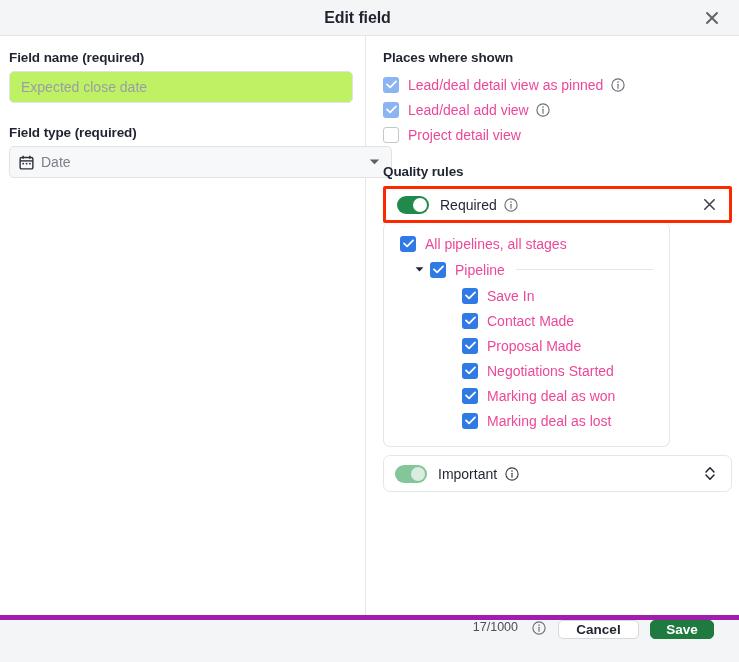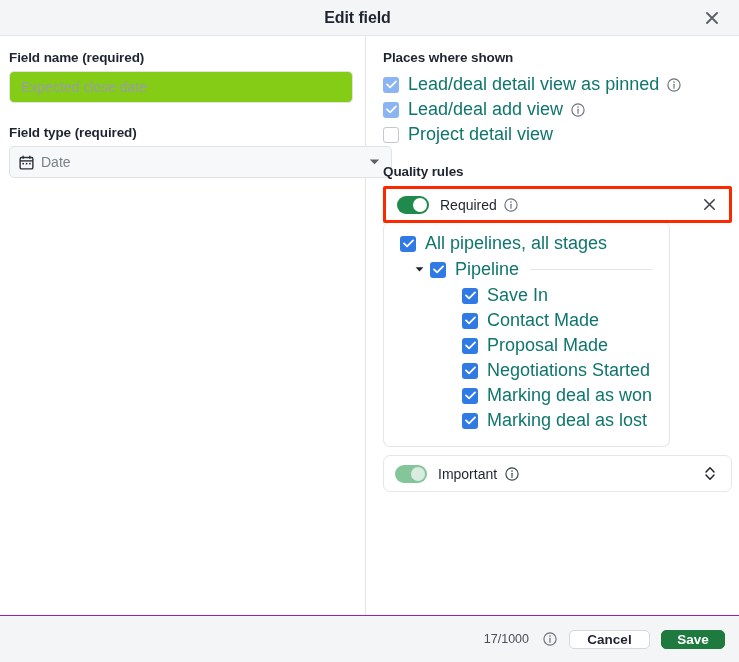--- a/index.html
+++ b/index.html
@@ -80,21 +80,21 @@
     font-size: 13.5px;
     font-weight: bold;
     color: #1f2430;
     margin: 0 0 6px 0;
     letter-spacing: -0.1px;
   }
   .text-input {
     width: 344px;
     height: 32px;
     box-sizing: border-box;
-    background: #84cc16;
+    background: #bef264;
     border: 1px solid #e0e2e5;
     border-radius: 5px;
     padding: 0 11px;
     font-family: "Liberation Sans", sans-serif;
     font-size: 14px;
     color: #1f2430;
     outline: none;
   }
   .text-input::placeholder { color: #9a9ea6; }
   .spacer-22 { height: 22px; }
@@ -142,22 +142,22 @@
     display: flex;
     align-items: center;
     justify-content: center;
     margin-right: 9px;
   }
   .chk.on-muted { background: #8ab4f2; }
   .chk.on-strong { background: #2f7ae5; }
   .chk.off { background: #ffffff; border: 1.5px solid #c4c8cd; }
   .chk svg { display: block; }
   .chk-label {
-    font-size: 18px;
-    color: #0f766e;
+    font-size: 14px;
+    color: #ec4899;
     white-space: nowrap;
   }
   .info {
     width: 15px;
     height: 15px;
     margin-left: 7px;
     display: inline-flex;
     align-items: center;
     justify-content: center;
     cursor: pointer;
@@ -268,25 +268,24 @@
     align-items: center;
     justify-content: center;
     cursor: pointer;
   }
 
   
   .footer {
     height: 47px;
     min-height: 47px;
     background: #f4f5f6;
-    border-top: 1px solid #a21caf;
-    display: flex;
-    align-items: center;
+    border-top: 5px solid #a21caf;
+    display: flex;
     justify-content: flex-end;
-    padding: 0 14px 0 0;
+    padding: 0 25px 0 0;
     box-sizing: border-box;
   }
   .counter {
     font-size: 12.5px;
     color: #4a4f57;
     margin-right: 6px;
   }
   .btn {
     font-family: "Liberation Sans", sans-serif;
     font-size: 13.5px;

